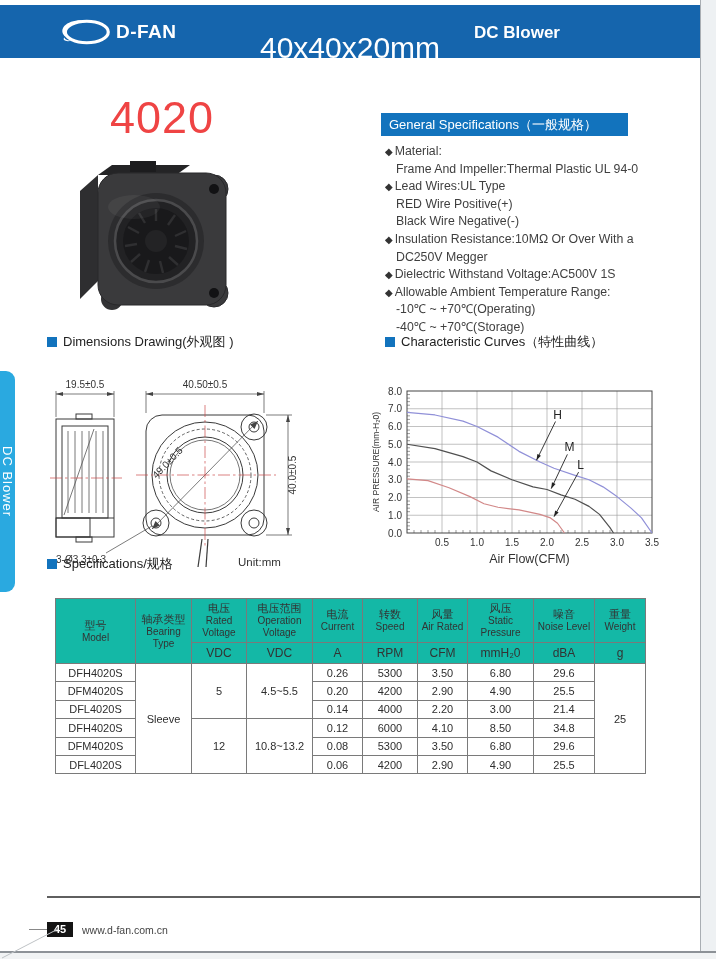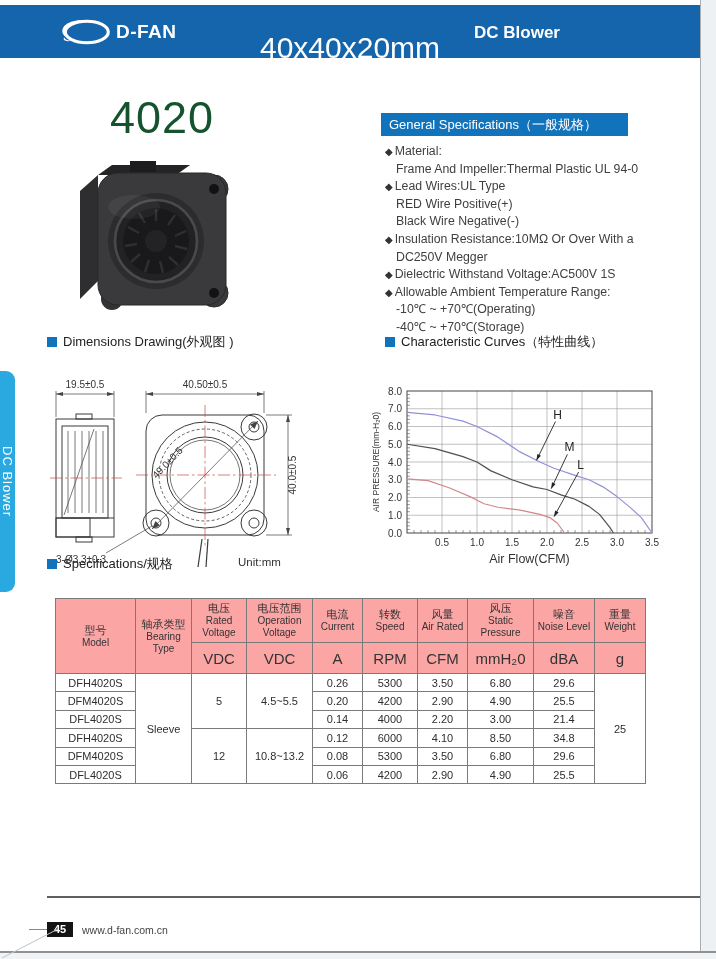--- a/index.html
+++ b/index.html
@@ -19,21 +19,21 @@
   .logo { position:absolute; left:56px; top:50%; transform:translateY(-50%); display:flex; align-items:center; }
   .logo-text { color:#fff; font-size:19px; font-weight:bold; letter-spacing:.5px; margin-left:4px; }
   .header-title { position:absolute; left:260px; top:50%; transform:translateY(-50%); color:#fff; font-size:30px;margin-top:16px; }
   .header-sub { position:absolute; left:474px; top:50%; transform:translateY(-46%); color:#fff; font-size:17px; font-weight:bold; }
 
   
   .side-tab { position:absolute; left:0; top:371px; width:15px; height:221px; background:#2aa9e0; border-radius:0 9px 9px 0; display:flex; align-items:center; justify-content:center; }
   .side-tab span { writing-mode:vertical-rl; color:#fff; font-size:13px; letter-spacing:1px; }
 
   
-  .product-title { position:absolute; left:110px; top:92px; font-size:45px; color:#14532d; letter-spacing:1px; }
+  .product-title { position:absolute; left:110px; top:92px; font-size:45px; color:#ef4444; letter-spacing:1px; }
   .product-photo { position:absolute; left:68px; top:153px; }
 
   
   .gs-bar { position:absolute; left:381px; top:113px; width:247px; height:23px; background:#1273bd; color:#fff; font-size:13px; line-height:23px; padding-left:8px; }
   .gs-items { position:absolute; left:385px; top:143px; width:325px; }
   .gs-line { font-size:12.3px; line-height:17.6px; color:#3f3f3f; white-space:nowrap; }
   .gs-line .bullet { font-size:10px; margin-right:2px; color:#333; }
   .gs-line.cont { padding-left:11px; }
 
   
@@ -41,23 +41,23 @@
   .sec-head .sq { width:10px; height:10px; background:#1273bd; margin-right:6px; flex:none; }
   .sec-dims { left:47px; } .sec-curves { left:385px; } .sec-table { top:555px; left:47px; }
 
   .dims-svg { position:absolute; left:42px; top:373px; }
   .chart-svg { position:absolute; left:371px; top:381px; }
 
   
   .spec-table-wrap { position:absolute; left:55px; top:598px; }
   table.spec { table-layout:fixed; width:590px; border-collapse:collapse; border:1.5px solid #5a5a5a; }
   table.spec th, table.spec td { border:1px solid #7a7a7a; text-align:center; vertical-align:middle; padding:0 2px; }
-  table.spec thead th { background:#fca5a5; font-weight:normal; color:#333; }
+  table.spec thead th { background:#14b8a6; font-weight:normal; color:#333; }
   table.spec thead tr:first-child { height:44px; }
-  table.spec thead tr:last-child { height:31px; font-size:15px; }
+  table.spec thead tr:last-child { height:21px; font-size:12px; }
   .th-cn { font-size:11px; line-height:13px; }
   .th-en { font-size:10px; line-height:12px; }
   table.spec tbody tr { height:18.4px; }
   table.spec tbody td { font-size:11px; color:#2e2e2e; background:#fff; }
 
   
   .foot-line { position:absolute; left:47px; top:896px; width:653px; height:1.5px; background:#5f5f5f; }
   .notes { position:absolute; left:47px; top:903px; width:650px; font-size:10px; color:#555; }
   .badge-tick { position:absolute; left:29px; top:929px; width:18px; height:1px; background:#888; }
   .page-badge { position:absolute; left:47px; top:922px; width:26px; height:15px; background:#141414; color:#fff; font-size:11px; font-weight:bold; text-align:center; line-height:15px; }

